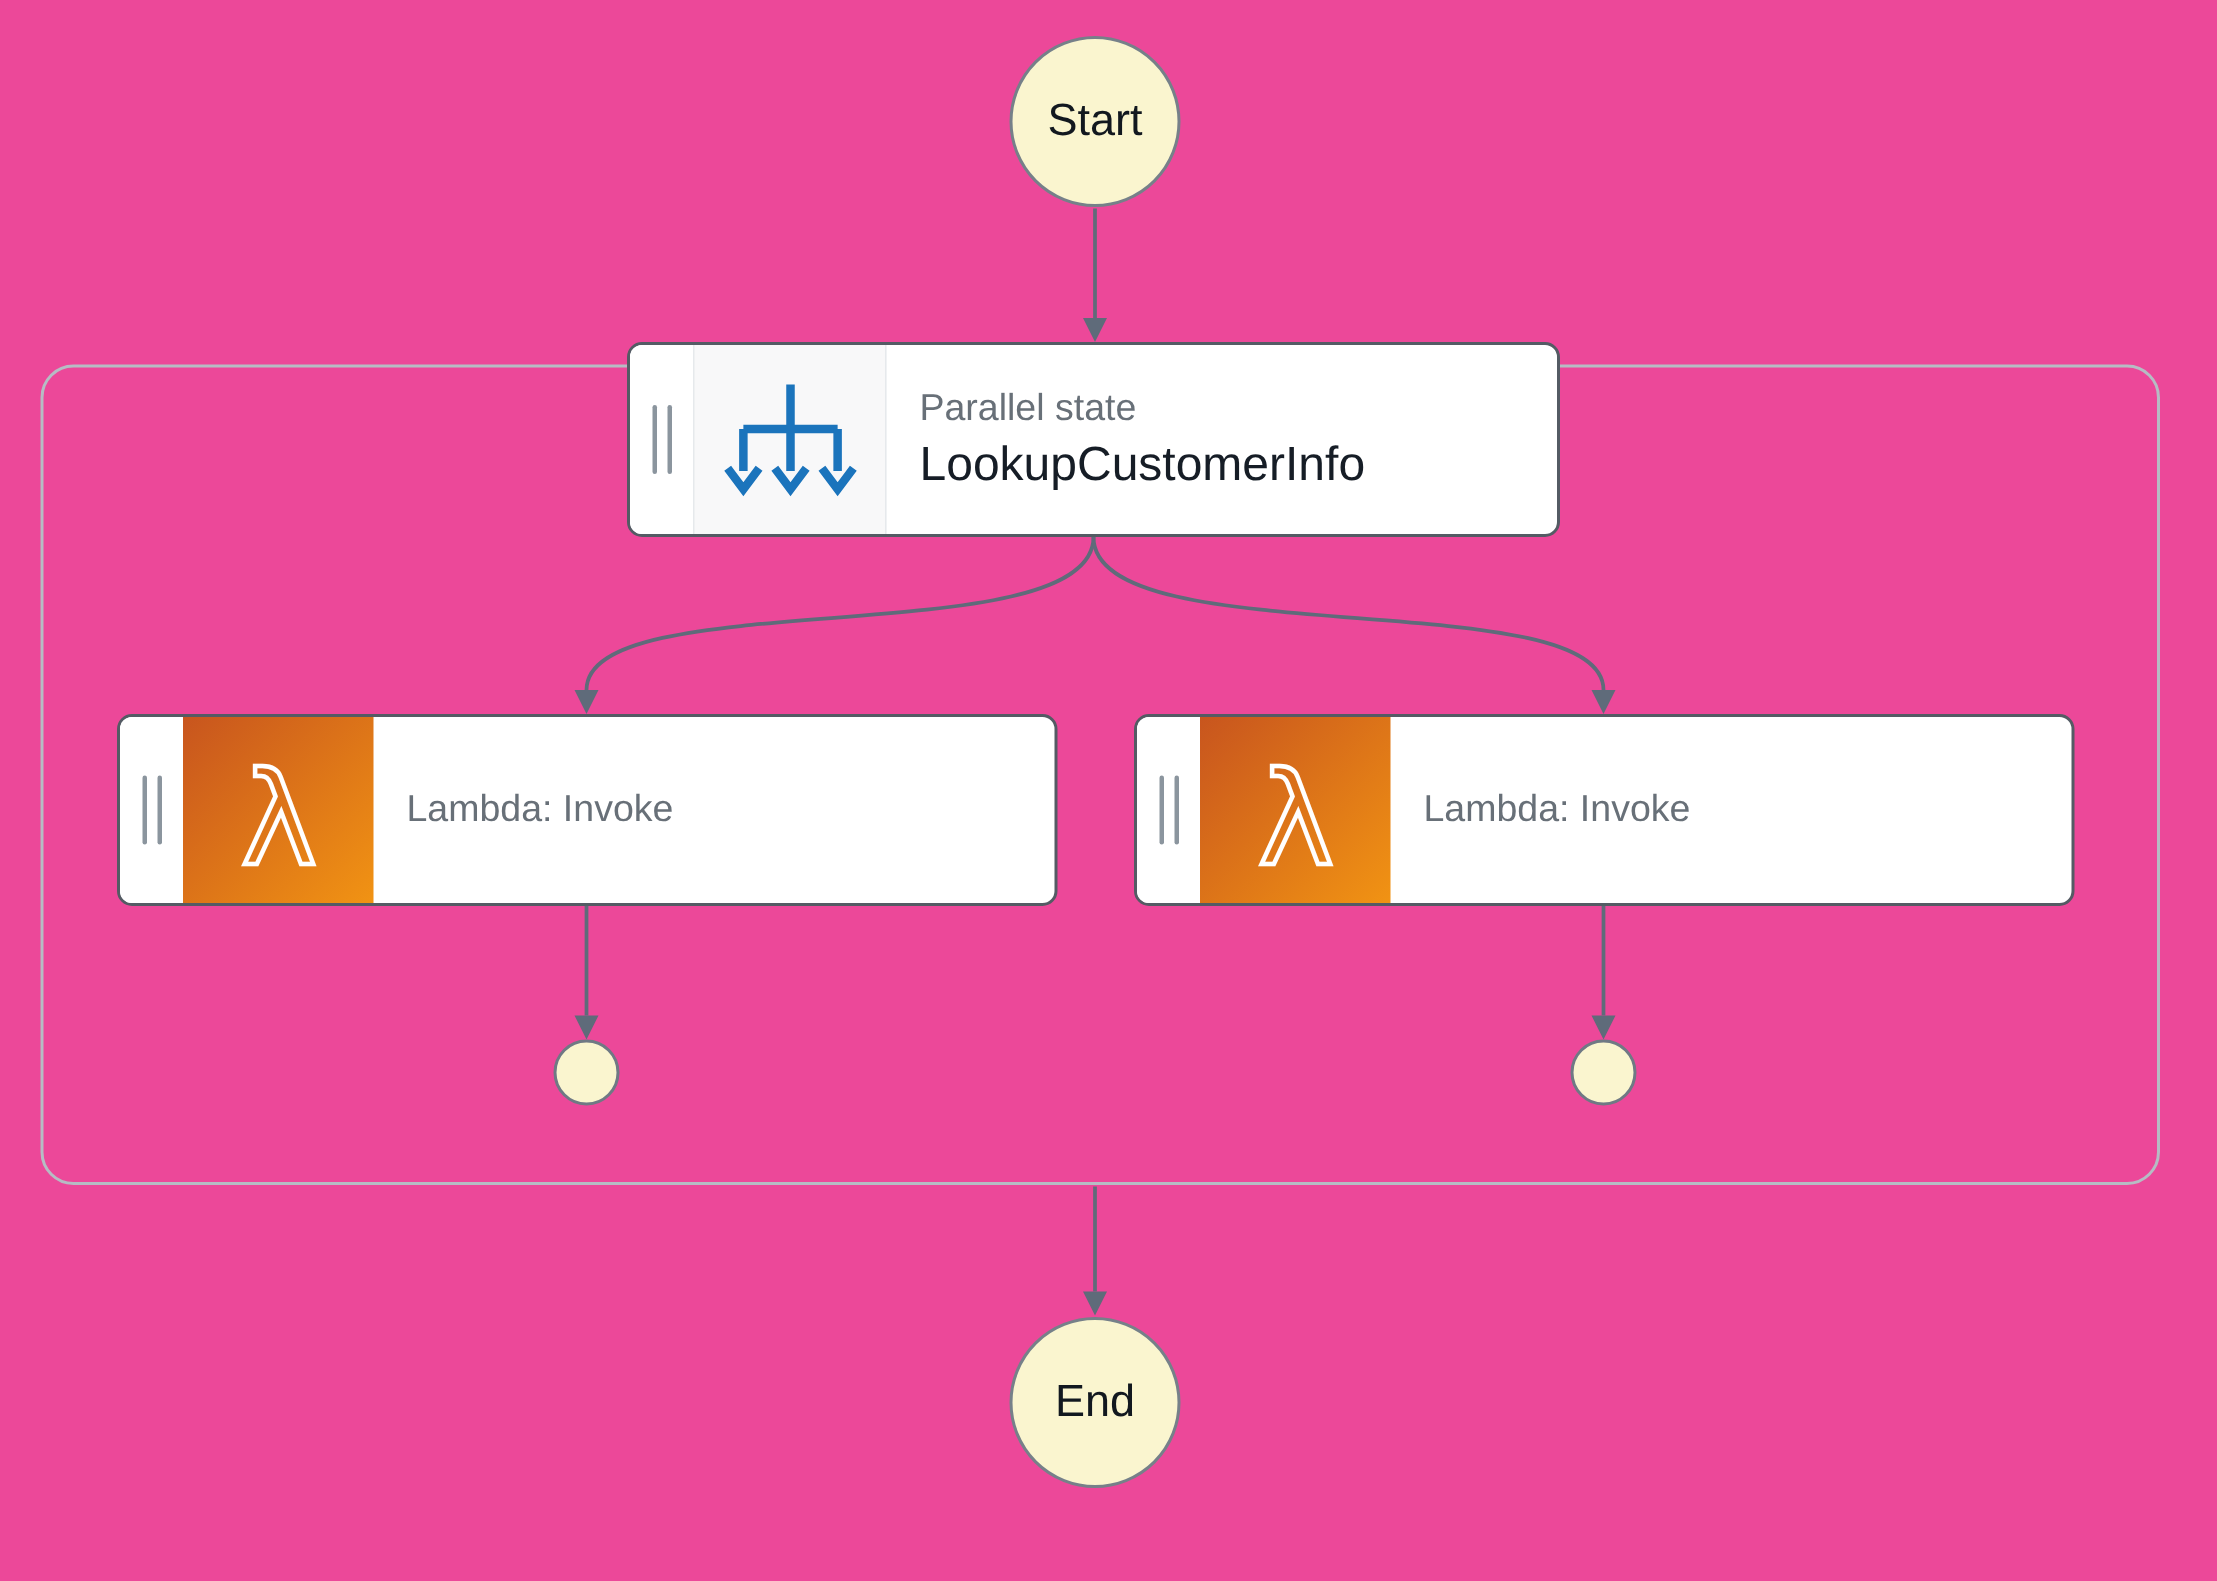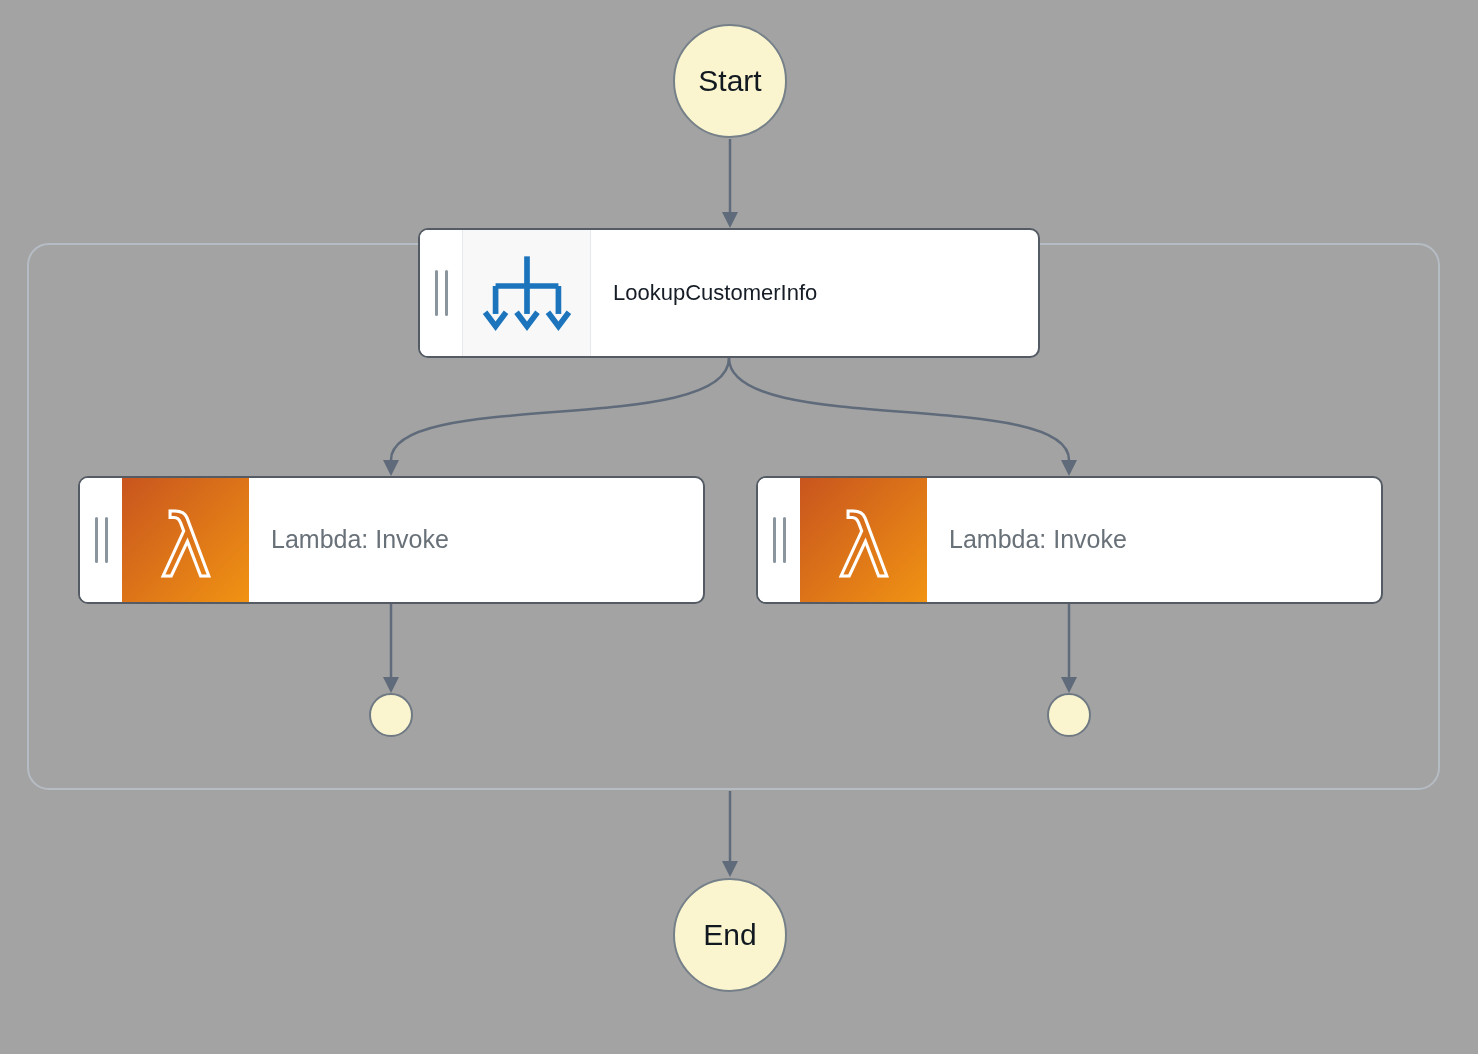--- a/index.html
+++ b/index.html
@@ -1,19 +1,19 @@
 <!DOCTYPE html>
 <html><head>
 <meta charset="utf-8">
 <style>
   html,body{margin:0;padding:0;background:#fff;}
   .canvas{
     position:relative;
     width:1478px;height:1054px;
-    background:#a3a3a3;
+    background:#ec4899;
     font-family:"Liberation Sans", sans-serif;
     overflow:hidden;
   }
   svg.edges{
     position:absolute;left:0;top:0;width:1478px;height:1054px;
     z-index:2;pointer-events:none;
   }
   svg.edges path{stroke:#5F6B7A;stroke-width:2.5;fill:none;}
   svg.edges polygon{fill:#5F6B7A;stroke:none;}
 
@@ -47,21 +47,21 @@
   }
   .iconcell.lambda-cell{
     background:linear-gradient(135deg,#C8551E 0%,#F19313 100%);
   }
 
   .textcol{
     flex:1;display:flex;flex-direction:column;justify-content:center;
     padding-left:22px;gap:5px;min-width:0;
   }
   .type-label{font-size:25px;color:#687078;line-height:1.1;}
-  .name-label{font-size:22px;color:#161D26;line-height:1.1;}
+  .name-label{font-size:32px;color:#161D26;line-height:1.1;}
 
   .circle{
     position:absolute;border-radius:50%;
     background:#FAF5CF;border:2px solid #768089;
     display:flex;align-items:center;justify-content:center;
     box-sizing:border-box;z-index:3;
     font-size:30px;color:#12181F;
   }
   .circle.start{left:673px;top:24px;width:114px;height:114px;}
   .circle.end{left:673px;top:878px;width:114px;height:114px;}
@@ -122,20 +122,21 @@
         <path class="parallel-icon" d="M55 4 V70"></path>
         <path class="parallel-icon" d="M19 38 H91"></path>
         <path class="parallel-icon" d="M19 38 V70"></path>
         <path class="parallel-icon" d="M91 38 V70"></path>
         <path class="parallel-icon" d="M7 68 L19 84 L31 68"></path>
         <path class="parallel-icon" d="M43 68 L55 84 L67 68"></path>
         <path class="parallel-icon" d="M79 68 L91 84 L103 68"></path>
       </svg>
     </div>
     <div class="textcol">
+      <div class="type-label">Parallel state</div>
       <div class="name-label">LookupCustomerInfo</div>
     </div>
   </div>
 
   <div class="card lambda1">
     <div class="handle">
         <i></i>
         <i></i>
       </div>
     <div class="iconcell lambda-cell">

